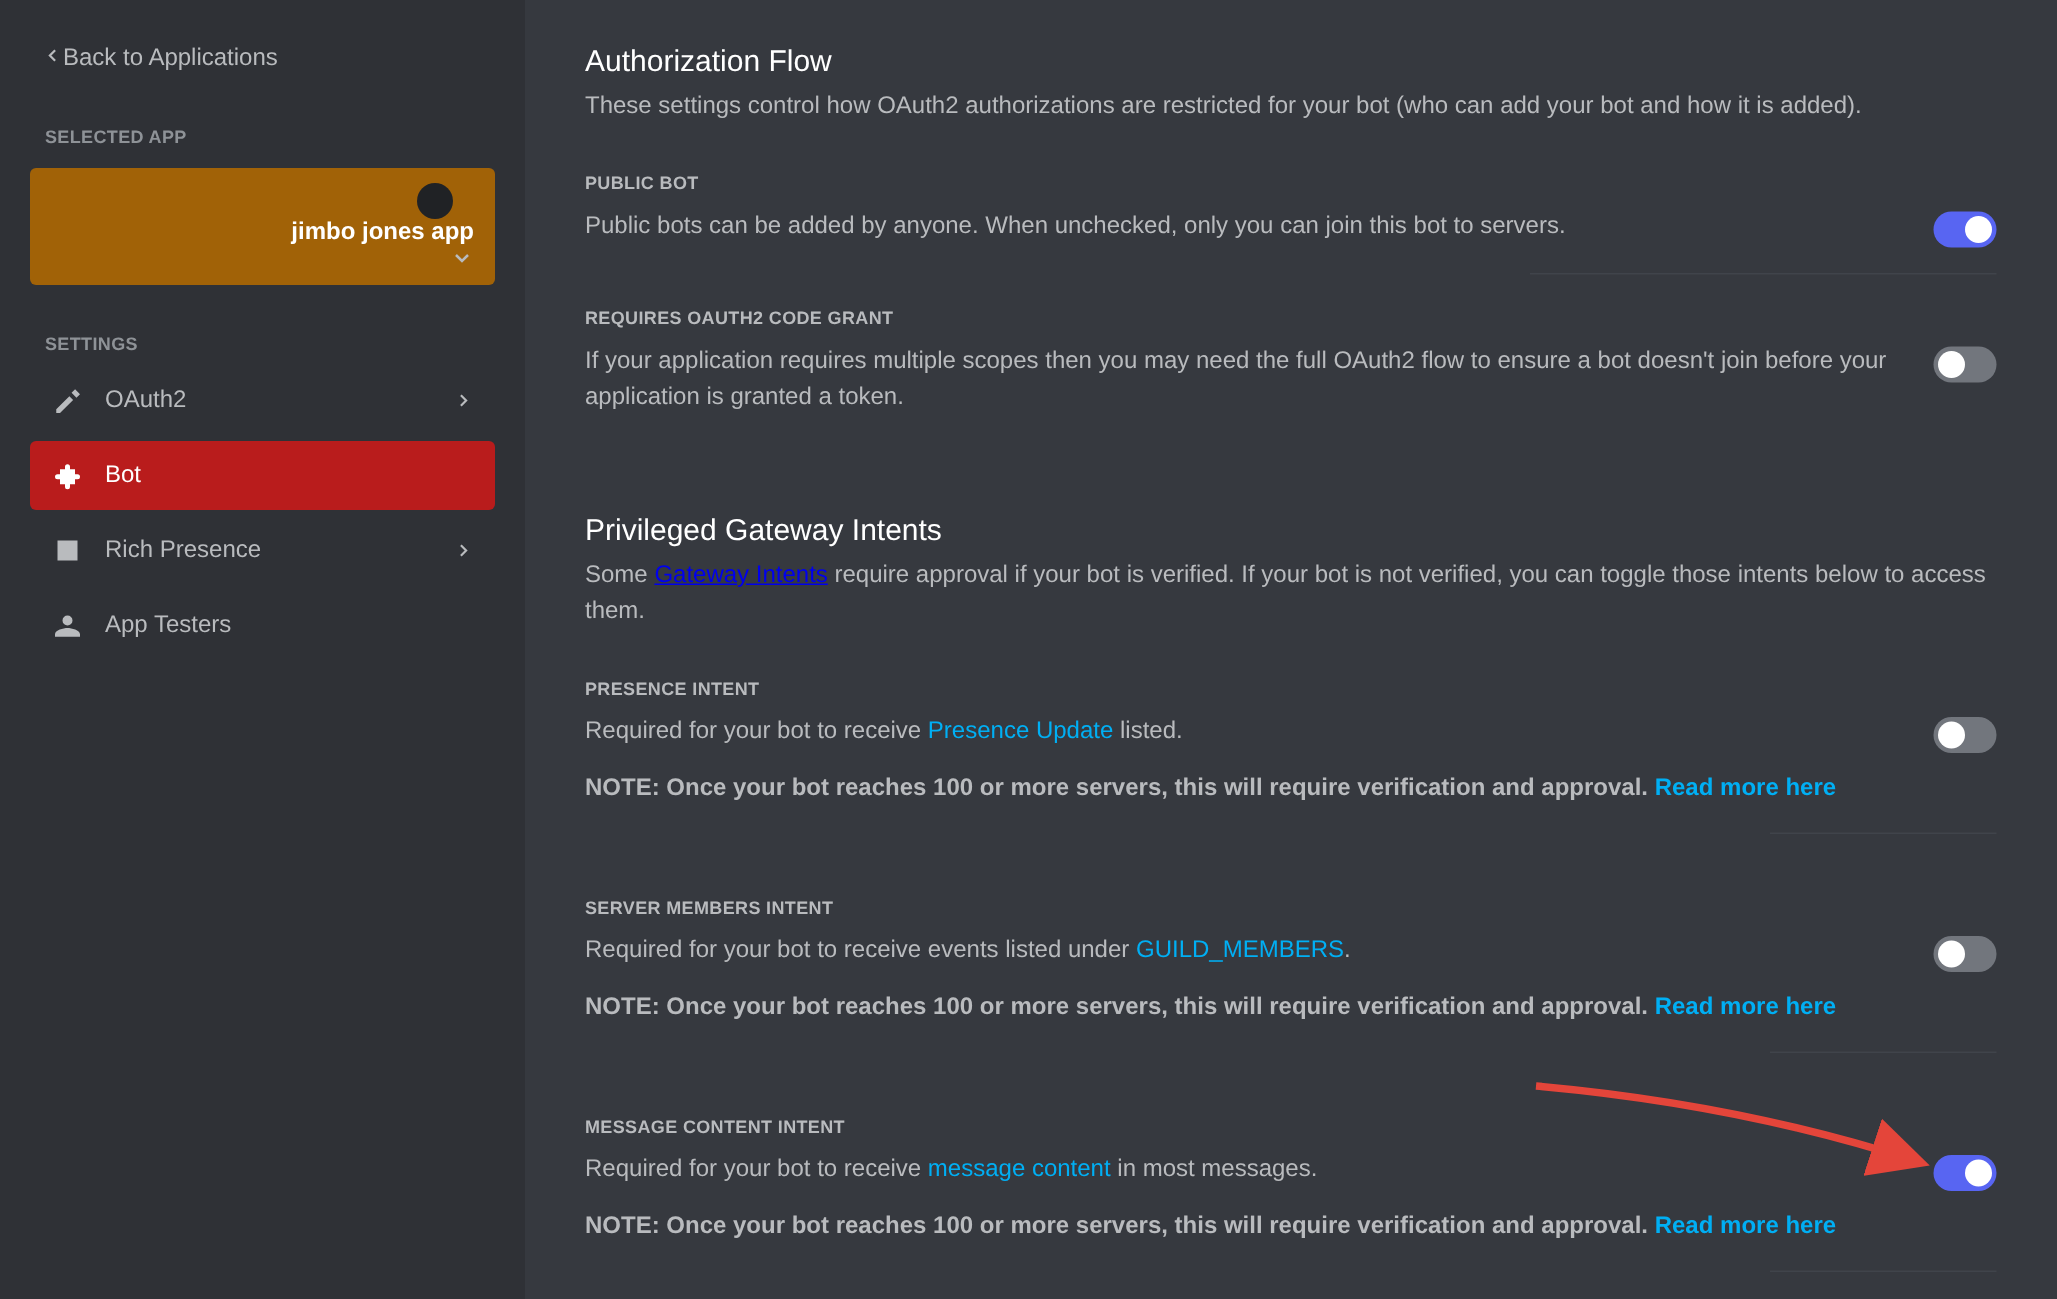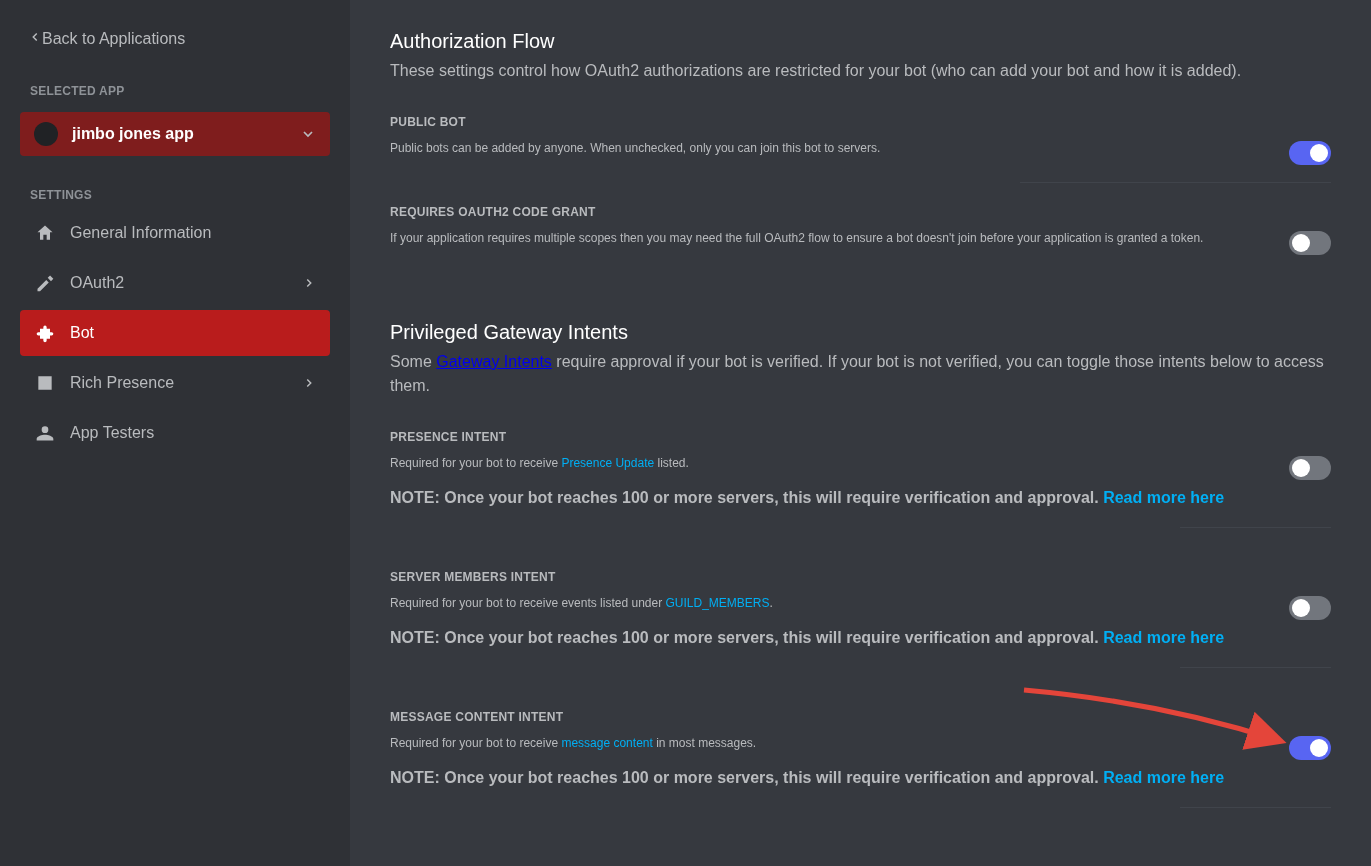--- a/index.html
+++ b/index.html
@@ -34,26 +34,27 @@
   .section-label {
     color: #8e9297;
     font-size: 12px;
     font-weight: 700;
     text-transform: uppercase;
     letter-spacing: 0.02em;
     margin: 8px 0 8px 10px;
   }
   .app-selector {
     display: flex;
-    align-items: center;
-    background: #7f1d1d;
+    align-items: flex-end;
+    background: #a16207;
     border-radius: 4px;
     padding: 10px 14px;
     margin: 6px 0 24px 0;
     cursor: pointer;
+    flex-direction: column;
   }
   .app-avatar {
     width: 24px; height: 24px;
     border-radius: 50%;
     background: #202225;
     margin-right: 14px;
   }
   .app-name { flex: 1; font-weight: 700; color: #fff; }
   .chevron-down { color: #b9bbbe; }
 
@@ -108,21 +109,21 @@
   }
   .setting-header {
     color: #b9bbbe;
     font-size: 12px;
     font-weight: 700;
     text-transform: uppercase;
     letter-spacing: 0.02em;
     margin-bottom: 10px;
   }
   .setting-row { display: flex; align-items: flex-start; gap: 24px; }
-  .setting-text { flex: 1; color: #b9bbbe; font-size: 12px; line-height: 1.5; }
+  .setting-text { flex: 1; color: #b9bbbe; font-size: 16px; line-height: 1.5; }
   .setting-note {
     color: #b9bbbe;
     font-size: 16px;
     font-weight: 700;
     margin-top: 14px;
     line-height: 1.5;
   }
   .setting-note a, .setting-text a { color: #00aff4; text-decoration: none; font-weight:700; }
 
   
@@ -180,28 +181,20 @@
           </svg>
       </span>
     </div>
 
     <div class="section-label">Settings</div>
 
     <ul class="nav">
       <li class="nav-item">
         <span class="ico">
           <svg width="20" height="20" viewBox="0 0 24 24" fill="#b9bbbe">
-              <path d="M12 3l9 8h-3v9h-4v-6H10v6H6v-9H3z"></path>
-            </svg>
-        </span>
-        <span class="label">General Information</span>
-      </li>
-      <li class="nav-item">
-        <span class="ico">
-          <svg width="20" height="20" viewBox="0 0 24 24" fill="#b9bbbe">
               <path d="M22 6.92l-2.83 2.83-3.92-3.92L18.08 3 22 6.92zM13.5 8.5L3 19v3h3L16.5 11.5l-3-3z"></path>
             </svg>
         </span>
         <span class="label">OAuth2</span>
         <span class="chev">
           <svg width="14" height="14" viewBox="0 0 24 24" fill="none" stroke="#b9bbbe" stroke-width="2.5">
               <path d="M9 18l6-6-6-6"></path>
             </svg>
         </span>
       </li>

